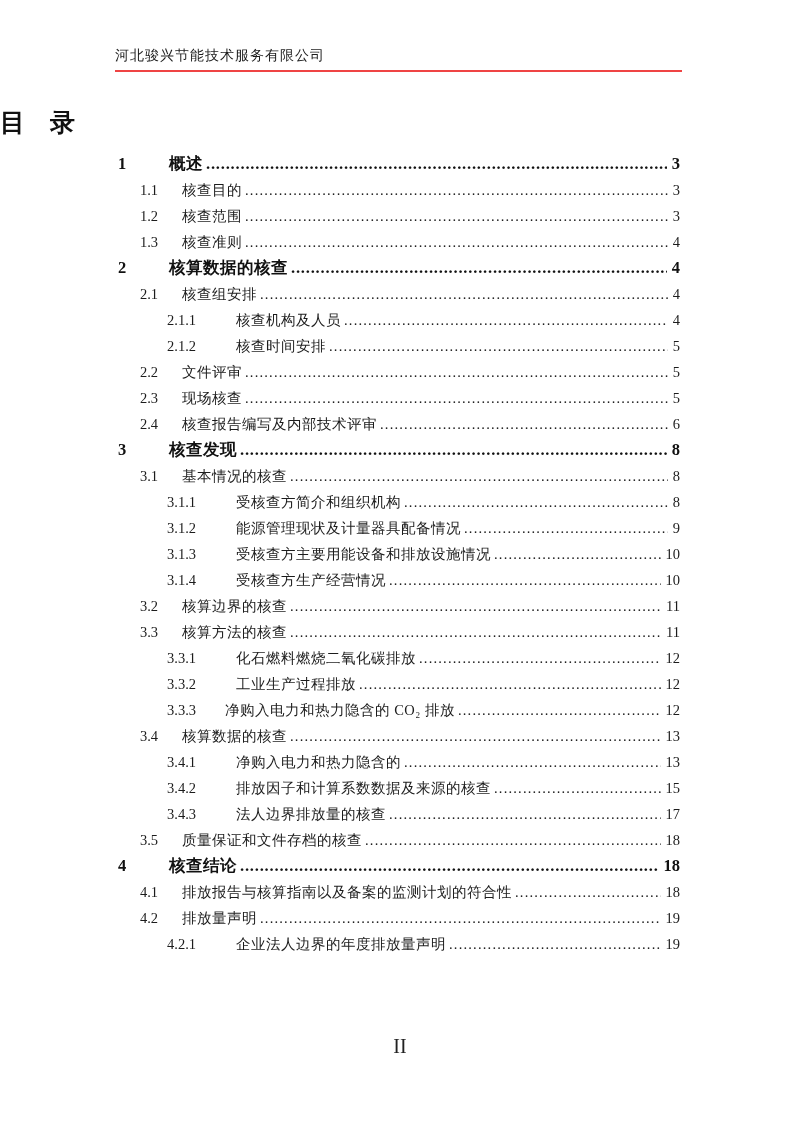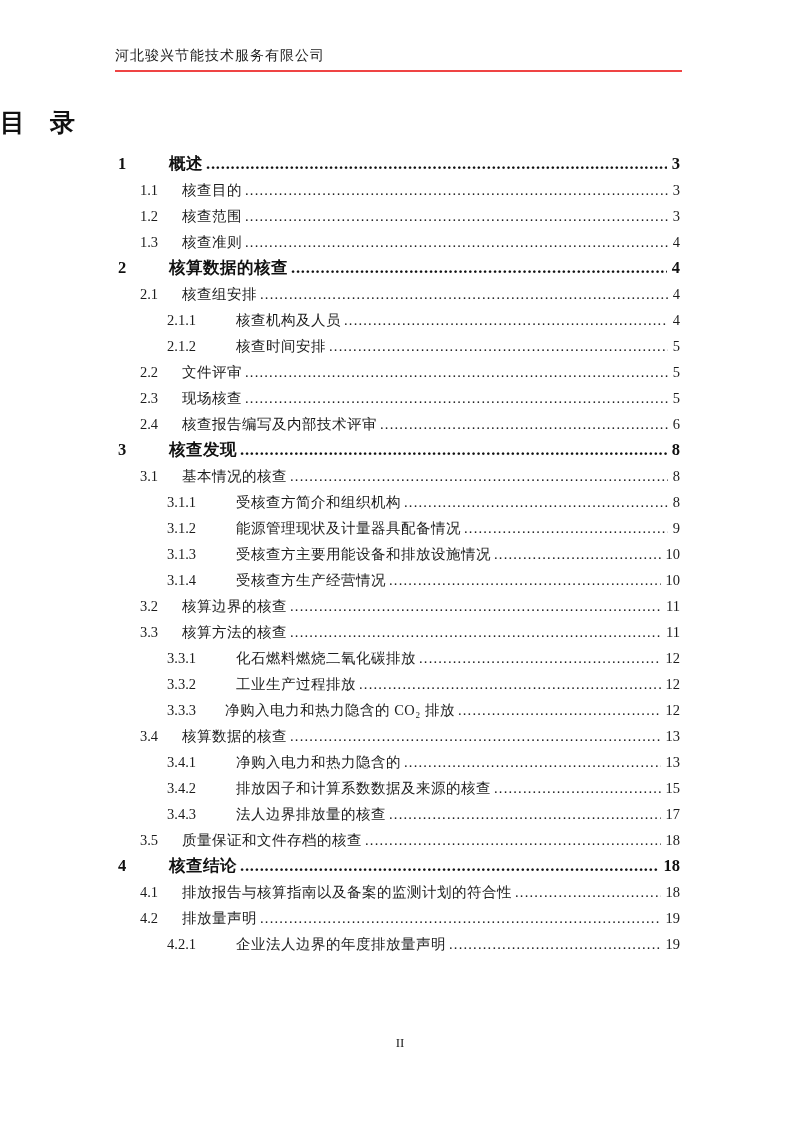--- a/index.html
+++ b/index.html
@@ -92,21 +92,21 @@
     padding-left: 3px;
     white-space: nowrap;
   }
   
   .doc-footer {
     position: absolute;
     top: 1035px;
     left: 0;
     width: 100%;
     text-align: center;
-    font-size: 13px;
+    font-size: 20px;
     color: #222;
   }
 </style>
 </head>
 <body>
 
 <div class="page">
 
   <div class="doc-header">
     <span>河北骏兴节能技术服务有限公司</span>

